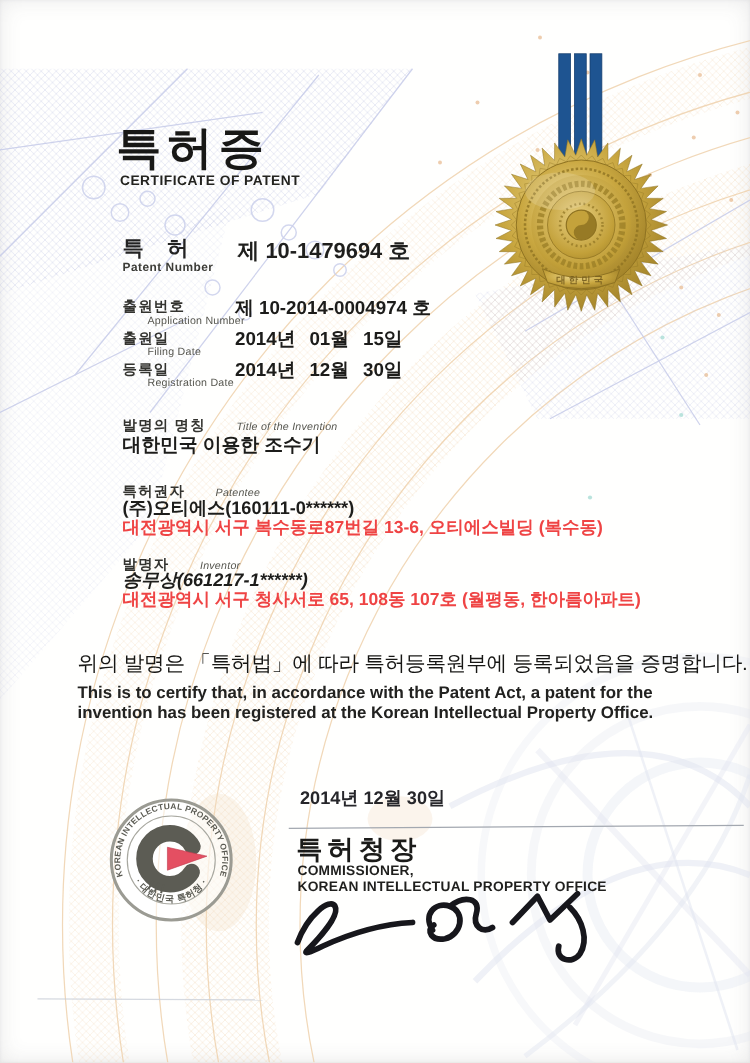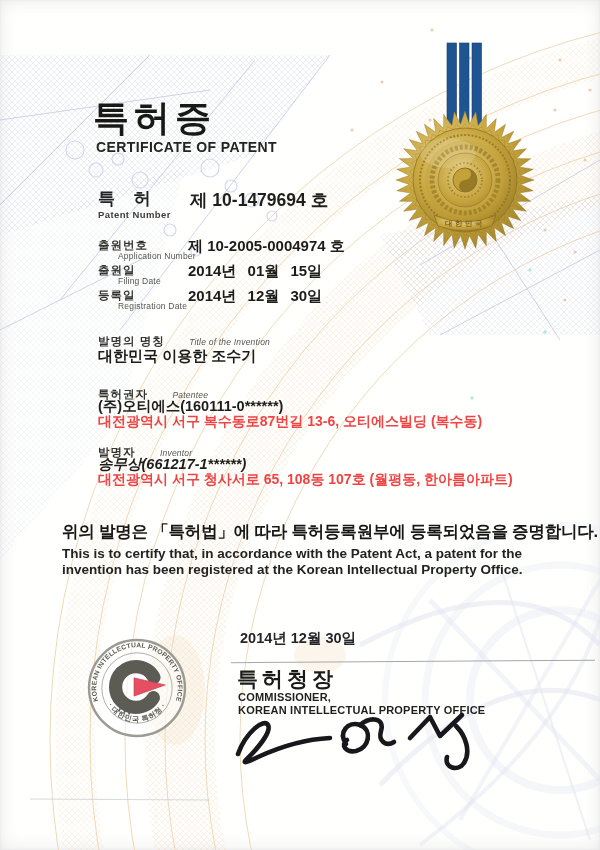--- a/index.html
+++ b/index.html
@@ -7,32 +7,32 @@
     position:relative;width:600px;height:850px;margin:0 auto;
     background:#fffffe;overflow:hidden;
     font-family:"Liberation Sans","DejaVu Sans",sans-serif;
     color:#1f1f1d;
     box-shadow:inset 0 0 18px rgba(70,70,80,.12), inset 0 0 3px rgba(70,70,80,.08);
   }
   .abs{position:absolute;}
   .bgsvg{position:absolute;left:0;top:0;z-index:0;}
   .z{z-index:3;}
   .title-ko{left:93px;top:94px;font-size:36px;font-weight:800;letter-spacing:5px;color:#181816;}
-  .title-en{left:96px;top:139px;font-size:14px;font-weight:700;letter-spacing:.4px;color:#23231f;}
+  .title-en{left:96px;top:139px;font-size:11px;font-weight:700;letter-spacing:.4px;color:#23231f;}
   .lab-ko{font-size:11.5px;font-weight:700;color:#33332f;letter-spacing:1px;}
   .lab-en{font-size:8.5px;color:#55554e;letter-spacing:.2px;padding-left:20px;}
   .lab-en.it{font-style:italic;}
   .val{font-size:15px;font-weight:700;color:#1c1c1a;}
   .val.sp{word-spacing:7px;}
   .patent-ko{left:98px;top:187px;font-size:17px;font-weight:800;letter-spacing:7px;color:#222;}
   .patent-en{left:98px;top:209px;font-size:9.5px;font-weight:600;color:#3c3c37;letter-spacing:.4px;}
   .patent-val{left:190px;top:188px;font-size:17.5px;font-weight:800;}
   .name-line{font-size:14.5px;font-weight:700;color:#1d1d1b;}
   .addr-line{font-size:14px;font-weight:700;color:#ef4444;text-align:right;}
-  .stmt-ko{left:62px;top:521px;width:492px;font-size:16.5px;font-weight:700;color:#161614;letter-spacing:-0.2px;line-height:1.3;white-space:nowrap;}
+  .stmt-ko{left:62px;top:521px;width:492px;font-size:16.5px;font-weight:400;color:#161614;letter-spacing:-0.2px;line-height:1.3;white-space:nowrap;}
   .stmt-en{left:62px;top:546px;width:496px;font-size:13.5px;font-weight:700;color:#222220;line-height:1.22;}
   .issue-date{left:240px;top:629px;font-size:14.5px;font-weight:600;color:#26262a;}
   .divider{left:231px;top:661px;width:364px;height:1px;background:#a3a8b0;transform:rotate(-0.4deg);}
   .signer-ko{left:237px;top:665px;font-size:21px;font-weight:800;letter-spacing:4px;color:#1b1b19;}
   .signer-en1{left:238px;top:691px;font-size:11px;font-weight:800;letter-spacing:.2px;color:#1f1f1d;}
   .signer-en2{left:238px;top:704px;font-size:11px;font-weight:800;letter-spacing:.2px;color:#1f1f1d;}
   .scanline{left:30px;top:799px;width:180px;height:1px;background:#c7ccd5;opacity:.75;transform:rotate(.3deg);}
 </style>
 </head>
 <body>
@@ -166,21 +166,21 @@
 
   <div class="abs z title-ko">특허증</div>
   <div class="abs z title-en">CERTIFICATE OF PATENT</div>
 
   <div class="abs z patent-ko">특 허</div>
   <div class="abs z patent-en">Patent Number</div>
   <div class="abs z patent-val">제 10-1479694 호</div>
 
   <div class="abs z lab-ko" style="left:98px;top:238px;">출원번호</div>
   <div class="abs z lab-en" style="left:98px;top:251px;">Application Number</div>
-  <div class="abs z val" style="left:188px;top:237px;">제 10-2005-0004974 호</div>
+  <div class="abs z val" style="left:188px;top:237px;">제 10-2014-0004974 호</div>
 
   <div class="abs z lab-ko" style="left:98px;top:263px;">출원일</div>
   <div class="abs z lab-en" style="left:98px;top:276px;">Filing Date</div>
   <div class="abs z val sp" style="left:188px;top:262px;">2014년 01월 15일</div>
 
   <div class="abs z lab-ko" style="left:98px;top:288px;">등록일</div>
   <div class="abs z lab-en" style="left:98px;top:301px;">Registration Date</div>
   <div class="abs z val sp" style="left:188px;top:287px;">2014년 12월 30일</div>
 
   <div class="abs z" style="left:98px;top:331px;">

